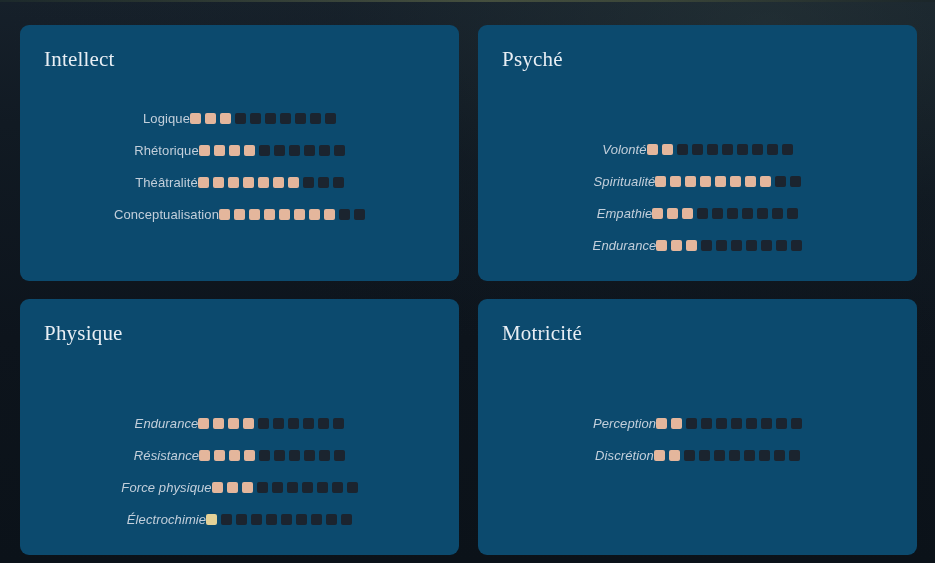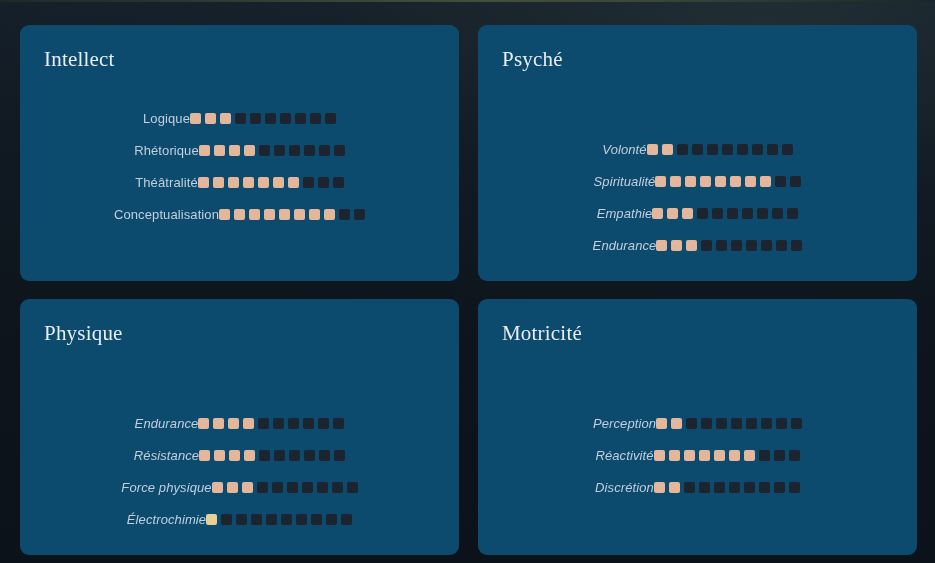--- a/index.html
+++ b/index.html
@@ -314,35 +314,20 @@
             <span class="pip"></span>
             <span class="pip"></span>
             <span class="pip"></span>
             <span class="pip"></span>
             <span class="pip"></span>
             <span class="pip"></span>
             <span class="pip"></span>
           </span>
         </div>
         <div class="stat-row">
-          <span class="stat-label">Réactivité</span>
-          <span class="pips">
-            <span class="pip on"></span>
-            <span class="pip on"></span>
-            <span class="pip on"></span>
-            <span class="pip on"></span>
-            <span class="pip on"></span>
-            <span class="pip on"></span>
-            <span class="pip on"></span>
-            <span class="pip"></span>
-            <span class="pip"></span>
-            <span class="pip"></span>
-          </span>
-        </div>
-        <div class="stat-row">
           <span class="stat-label">Discrétion</span>
           <span class="pips">
             <span class="pip on"></span>
             <span class="pip on"></span>
             <span class="pip"></span>
             <span class="pip"></span>
             <span class="pip"></span>
             <span class="pip"></span>
             <span class="pip"></span>
             <span class="pip"></span>

